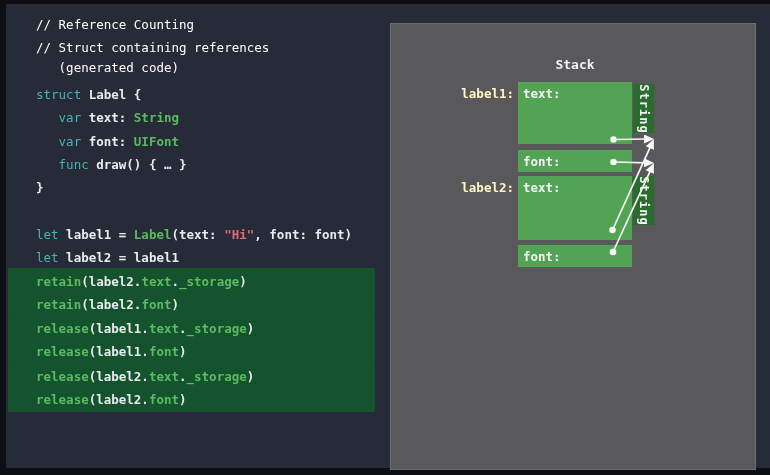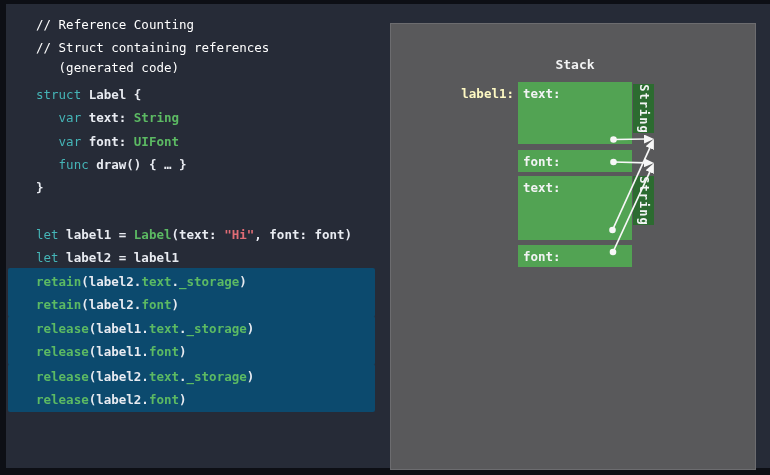--- a/index.html
+++ b/index.html
@@ -23,21 +23,21 @@
   }
   .line.wrap{height:15px;}
   .line.gap{margin-top:8.4px;}
   .line.blank{height:23.3px;}
   .tok.p{color:#e8ebf1;}
   .tok.c{color:#ffffff;font-weight:400;}
   .tok.k{color:#45b5b7;font-weight:400;}
   .tok.g{color:#5cba63;}
   .tok.s{color:#e06c75;}
   .hl{
-    background:#0c4a6e;border-radius:2px;
+    background:#14532d;border-radius:2px;
     box-sizing:border-box;width:367px;
     margin:-1px 0 -1px -28px;
     padding:1px 6px 1px 28px;
   }
   
   .panel{
     position:absolute;left:384px;top:8px;width:366px;height:447px;
     background:#59595b;border:1px solid #6c6c6f;box-sizing:border-box;margin-top:11px;
   }
   .panel *{box-sizing:border-box;}
@@ -99,20 +99,21 @@
       <div class="hl">
         <div class="line"><span class="tok g">release</span><span class="tok p">(label2.</span><span class="tok g">text</span><span class="tok p">.</span><span class="tok g">_storage</span><span class="tok p">)</span></div>
         <div class="line"><span class="tok g">release</span><span class="tok p">(label2.</span><span class="tok g">font</span><span class="tok p">)</span></div>
       </div>
     </div>
 
   <div class="panel">
     <div class="stack-title">Stack</div>
 
     <div class="frame-label fl1">label1:</div>
+    <div class="frame-label fl2">label2:</div>
 
     <div class="mbox b1">
       <span class="fld">text:</span>
     </div>
     <div class="mbox b2 small">
       <span>font:</span>
     </div>
     <div class="mbox b3">
       <span class="fld">text:</span>
     </div>

